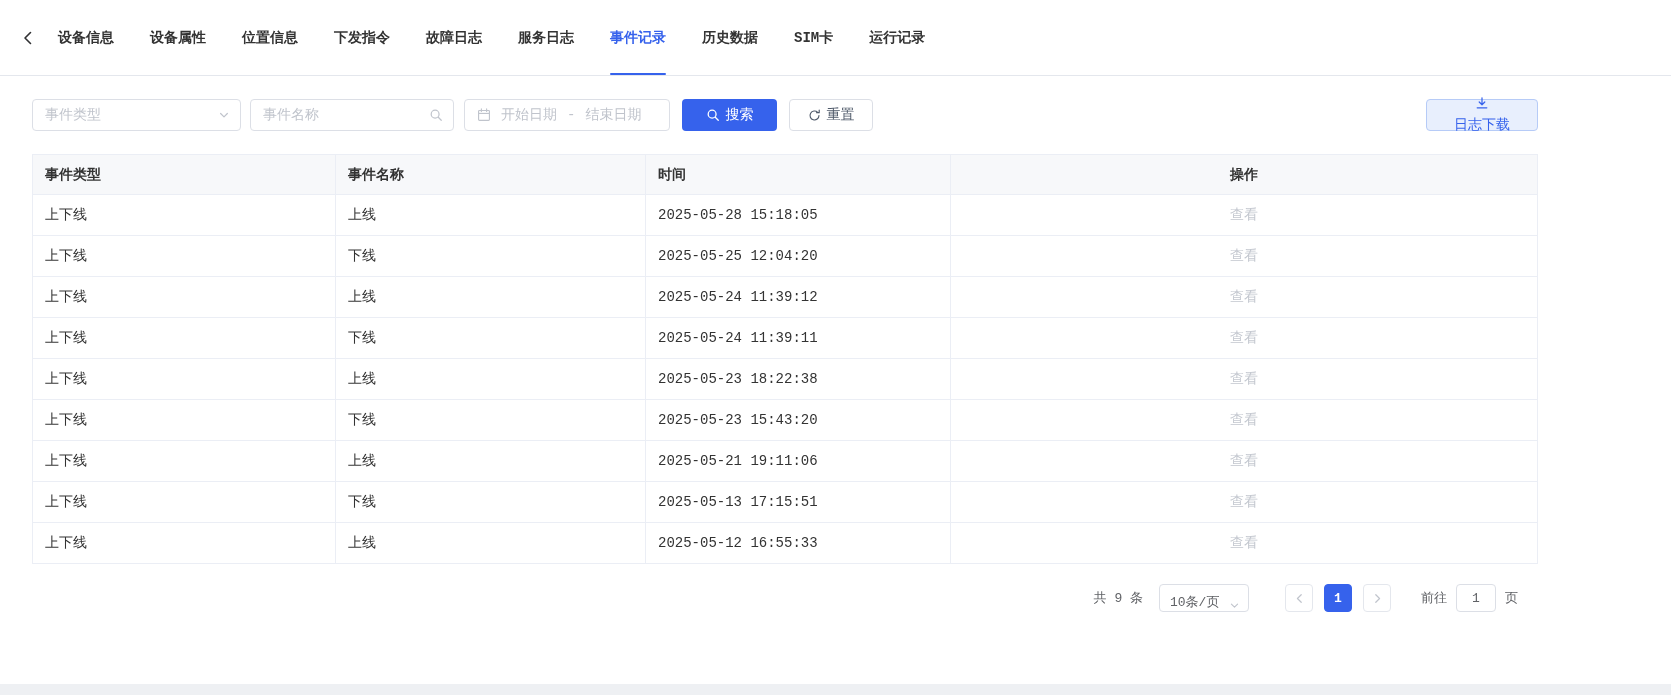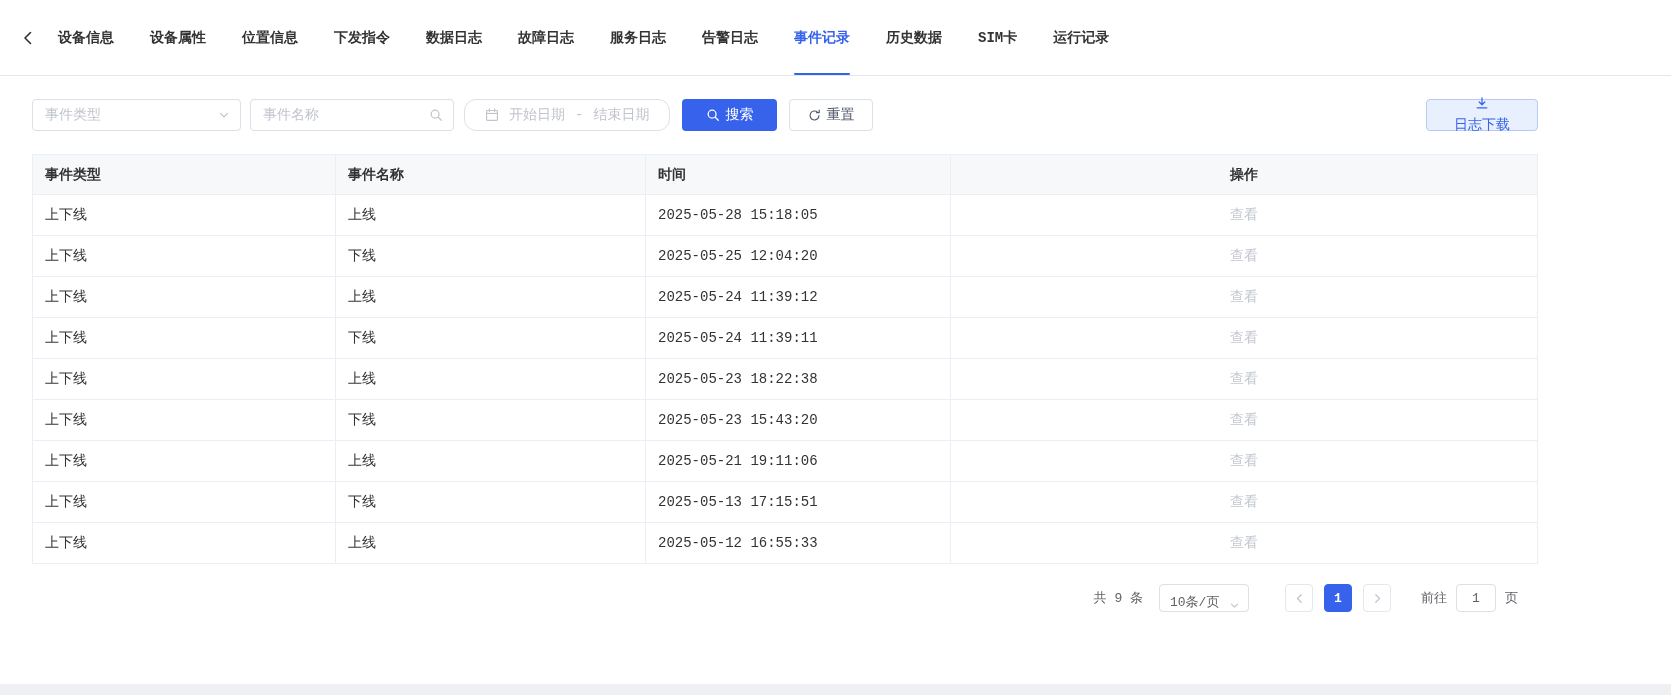--- a/index.html
+++ b/index.html
@@ -60,21 +60,21 @@
   .input-control { width: 204px; padding: 0 10px 0 0; margin-right: 10px; }
   .input-control input {
     flex: 1; height: 100%;
     border: none; outline: none; background: transparent;
     padding: 0 6px 0 12px;
     font-size: 14px; color: #333;
     font-family: inherit;
     min-width: 0;
   }
   .input-control input::placeholder { color: #c0c4cc; }
-  .date-control { width: 206px; padding: 0 10px 0 20px; margin-right: 12px; border-radius: 12px; }
+  .date-control { width: 206px; padding: 0 10px 0 12px; margin-right: 12px; }
   .date-control .cal { margin-right: 10px; display: flex; }
   .date-control .date-text { white-space: nowrap; }
   .date-control .date-sep { margin: 0 10px; }
 
   .btn {
     height: 32px;
     border-radius: 4px;
     border: 1px solid transparent;
     display: inline-flex; align-items: center; justify-content: center;
     gap: 6px;
@@ -157,24 +157,22 @@
     <span class="back-btn">
       <svg class="icon" width="16" height="16" viewBox="0 0 16 16">
           <path d="M10.5 2.5L5 8l5.5 5.5" fill="none" stroke="#303133" stroke-width="1.6" stroke-linecap="round" stroke-linejoin="round"></path>
         </svg>
     </span>
     <div class="tab-list">
         <div class="tab">设备信息</div>
         <div class="tab">设备属性</div>
         <div class="tab">位置信息</div>
         <div class="tab">下发指令</div>
-        <div class="tab">数据日志</div>
         <div class="tab">故障日志</div>
         <div class="tab">服务日志</div>
-        <div class="tab">告警日志</div>
         <div class="tab active">事件记录</div>
         <div class="tab">历史数据</div>
         <div class="tab">SIM卡</div>
         <div class="tab">运行记录</div>
       </div>
   </div>
 
   <div class="content">
 
     <div class="filter-bar">

